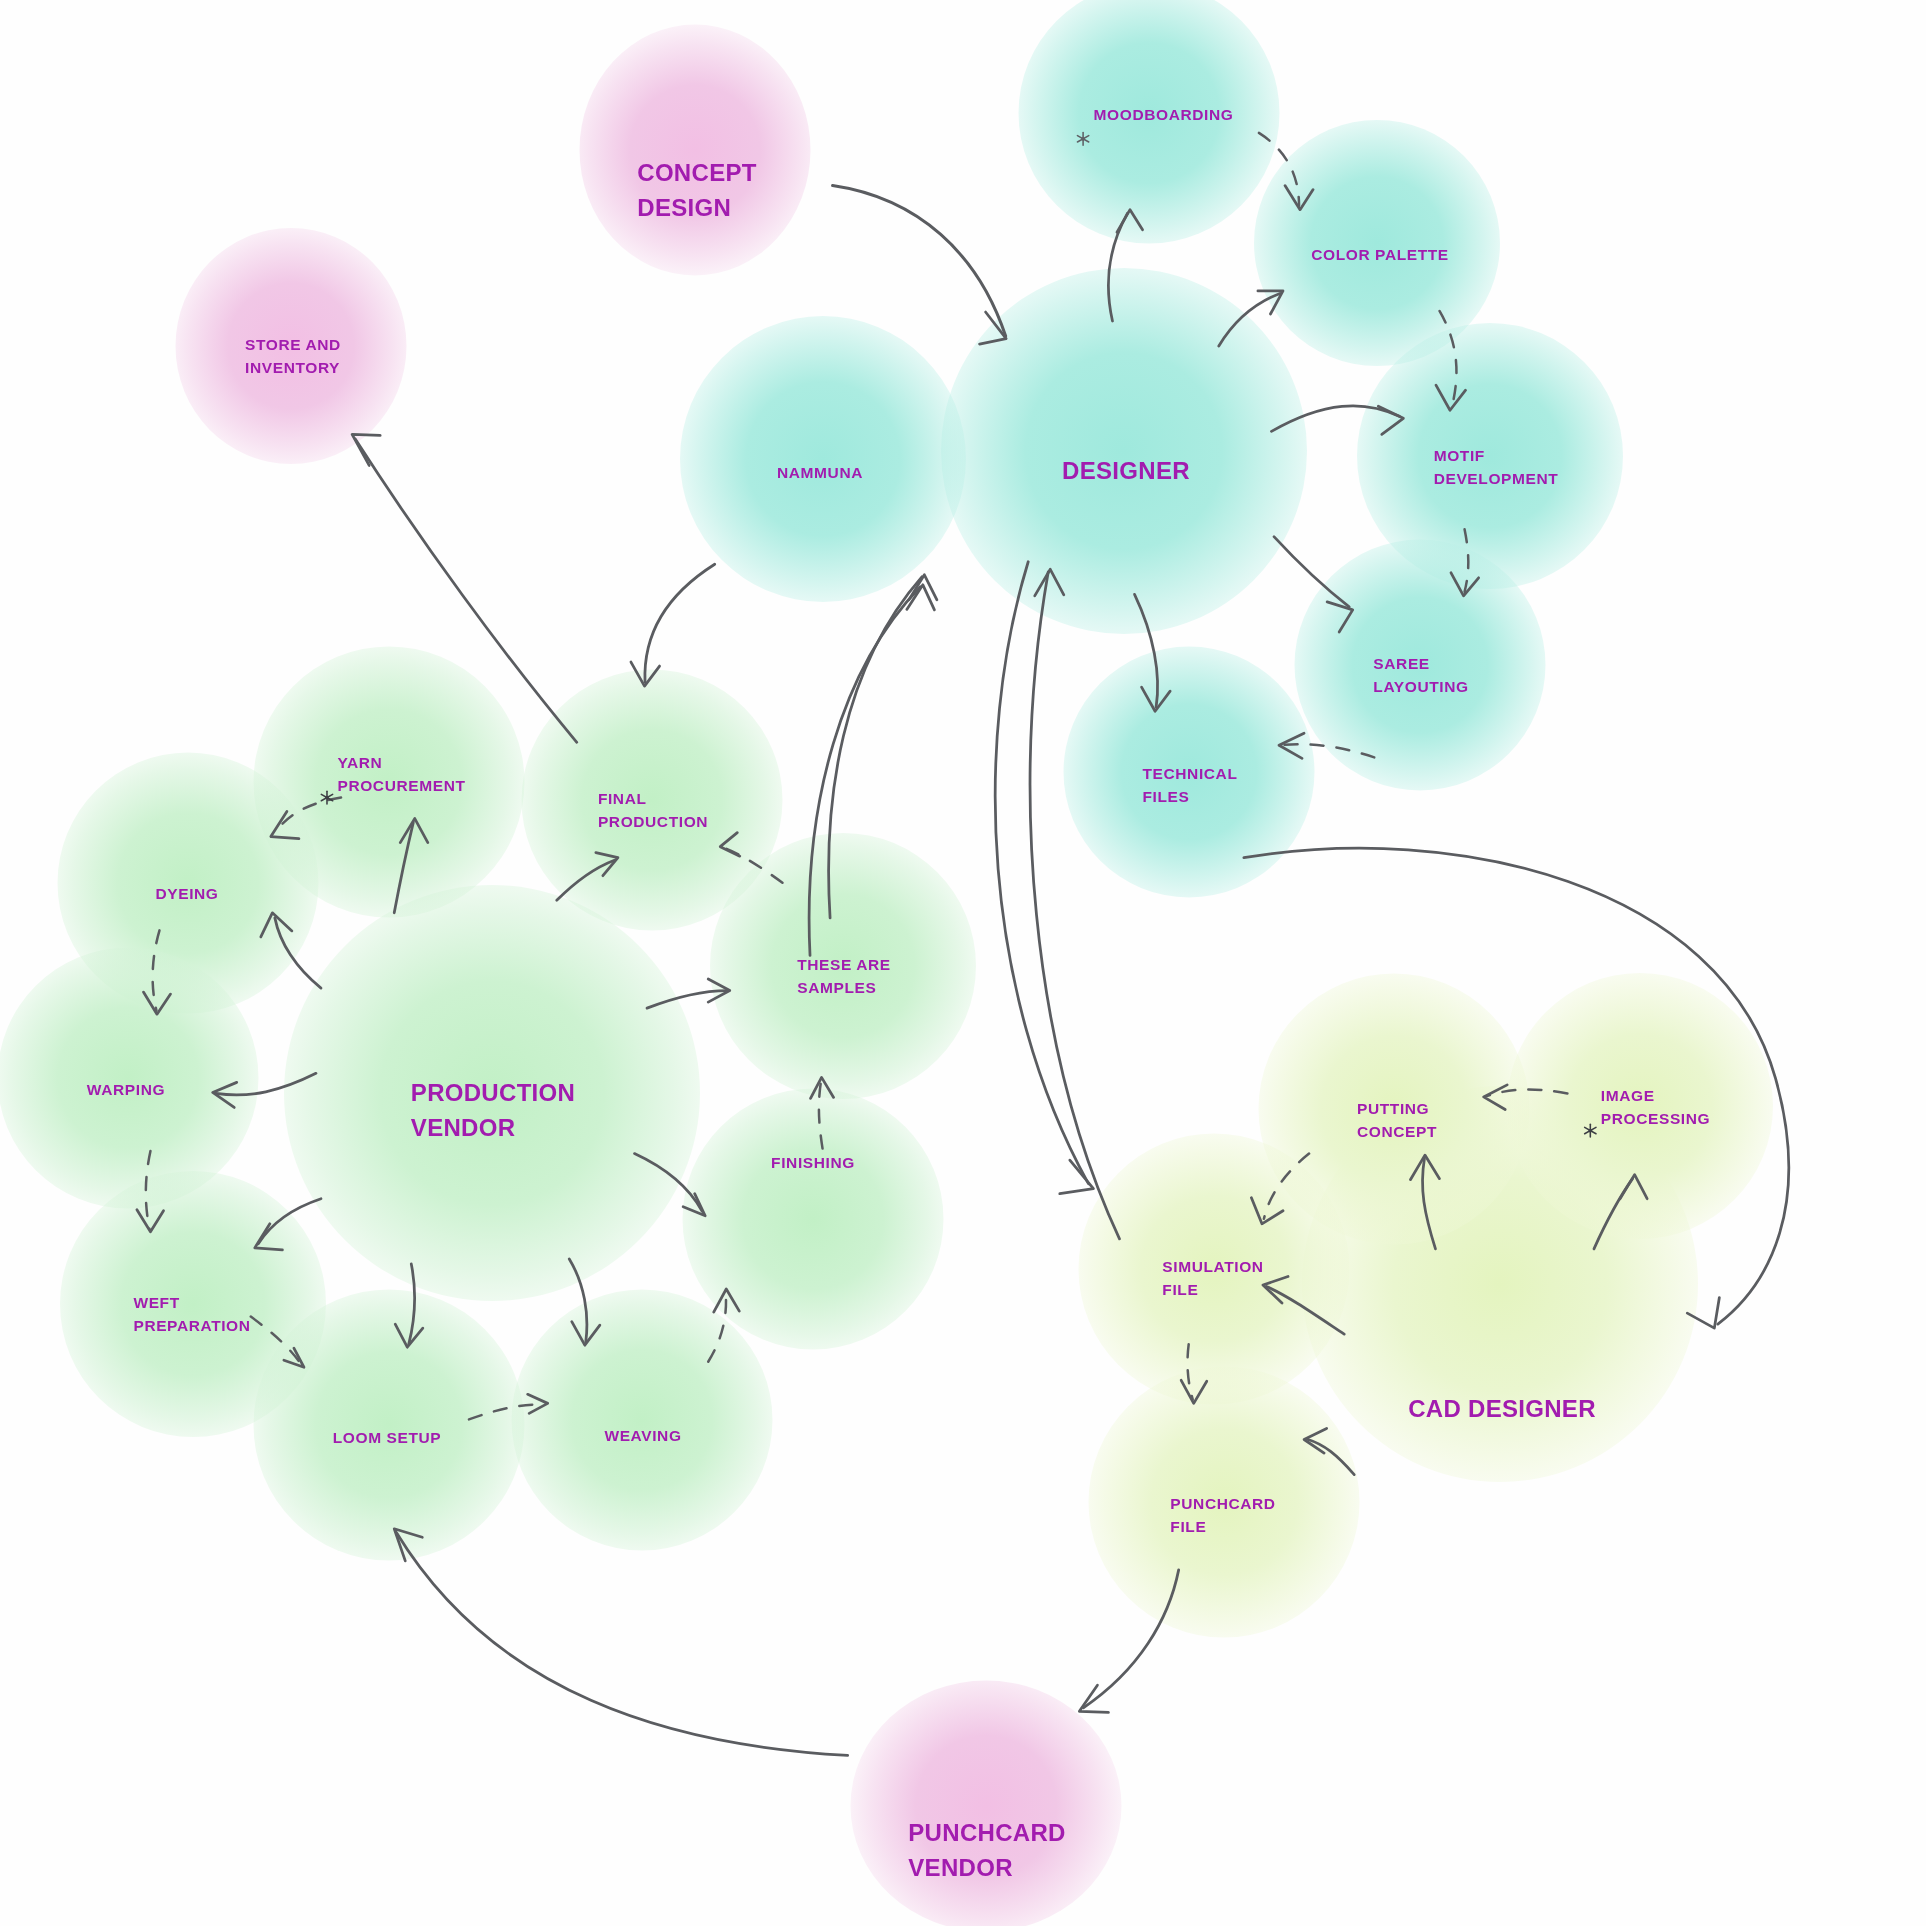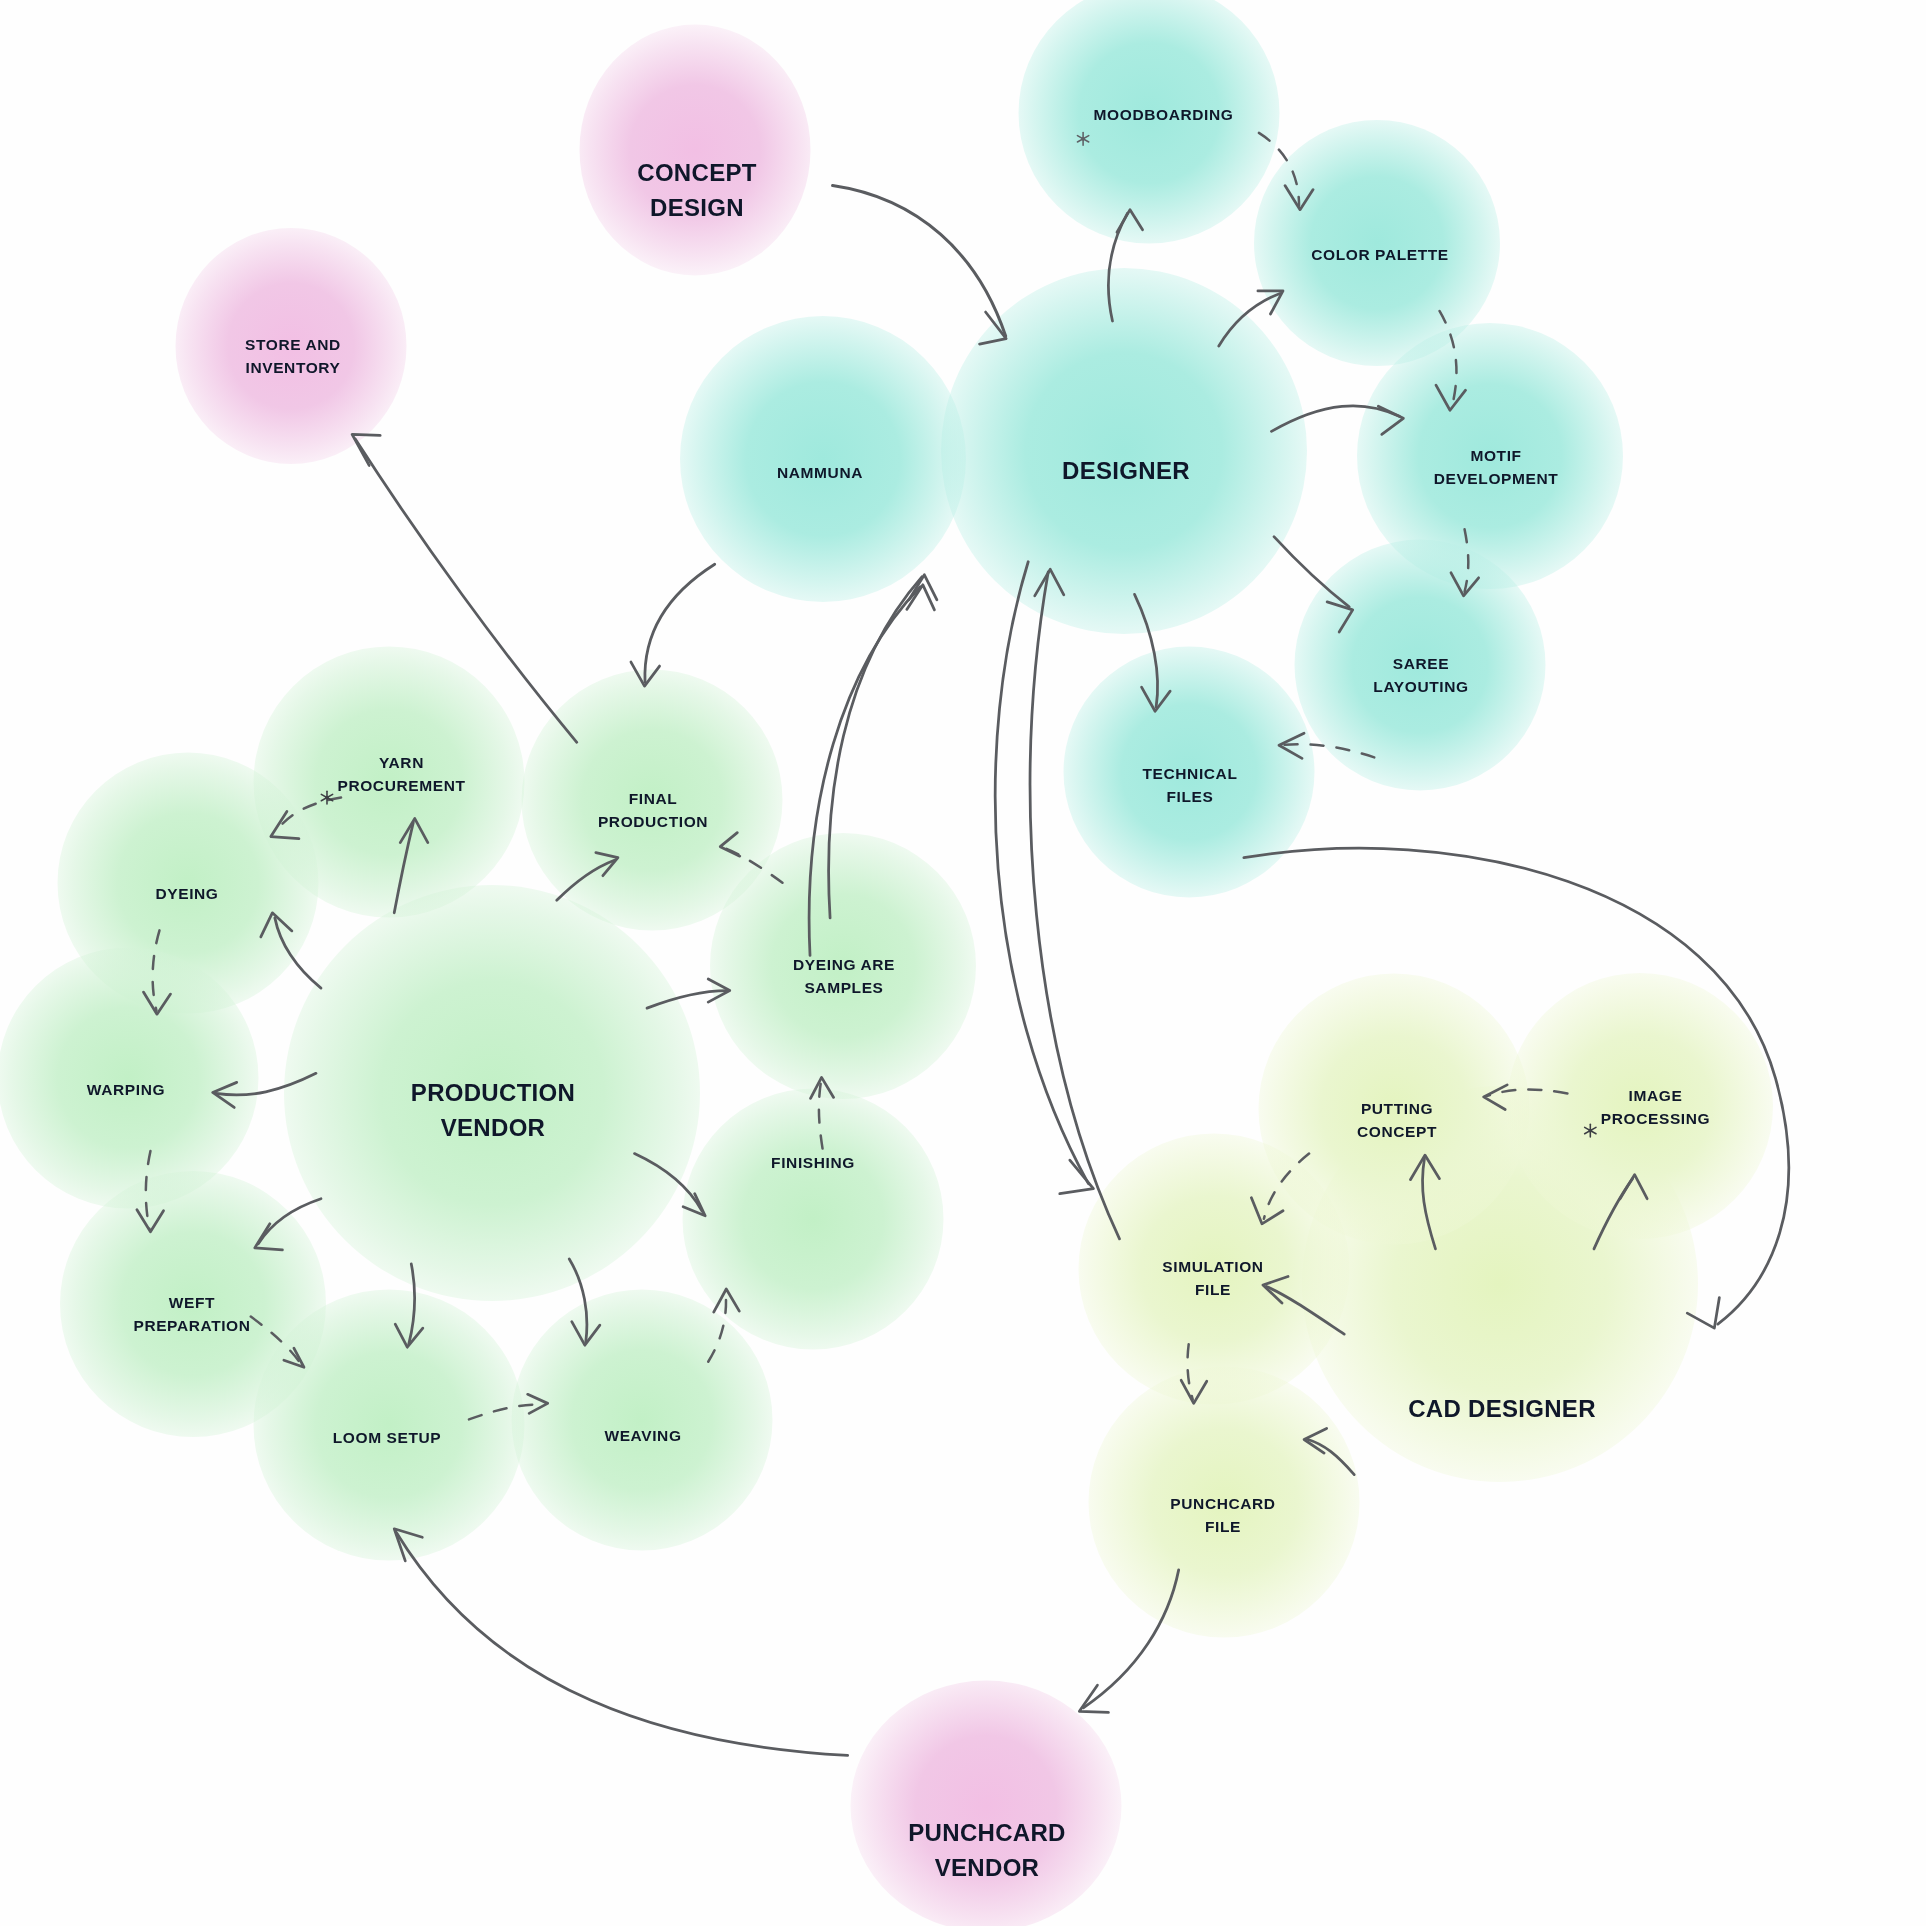--- a/index.html
+++ b/index.html
@@ -17,21 +17,21 @@
     pointer-events:none;
   }
   .blob.teal  {background:radial-gradient(circle at 50% 50%, #9fe9dd 0%, #abece1 38%, rgba(180,238,228,0.55) 62%, rgba(205,245,238,0.16) 80%, rgba(255,255,255,0) 100%);}
   .blob.green {background:radial-gradient(circle at 50% 50%, #c2f0c6 0%, #cdf2d1 38%, rgba(208,242,212,0.55) 62%, rgba(225,247,228,0.16) 80%, rgba(255,255,255,0) 100%);}
   .blob.lime  {background:radial-gradient(circle at 50% 50%, #e4f4bf 0%, #eaf6cf 38%, rgba(237,247,211,0.55) 62%, rgba(244,250,228,0.16) 80%, rgba(255,255,255,0) 100%);}
   .blob.pink  {background:radial-gradient(circle at 50% 50%, #f2bfe4 0%, #f1c7e6 38%, rgba(242,205,232,0.55) 62%, rgba(248,228,242,0.16) 80%, rgba(255,255,255,0) 100%);}
 
   
   .node-label{
     position:absolute;transform:translate(-50%,-50%);
-    text-align:center;color:#0f172a;
+    text-align:left;color:#a21caf;
     letter-spacing:0.2px;line-height:1.45;
     white-space:pre-line;pointer-events:auto;
   }
   .node-label.sub{
     font-size:15.5px;font-weight:600;letter-spacing:0.6px;
   }
   .node-label.hub{
     font-size:24px;font-weight:800;letter-spacing:0.3px;
   }
   .node-label .row{display:flex;align-items:center;justify-content:center;gap:2px;}
@@ -394,21 +394,21 @@
 
   <div class="node-label sub" style="left:643px;top:1425px;">
     <span>WEAVING</span>
   </div>
 
   <div class="node-label sub" style="left:813px;top:1152px;">
     <span>FINISHING</span>
   </div>
 
   <div class="node-label sub" style="left:844px;top:966px;">
-    <span>DYEING ARE
+    <span>THESE ARE
 SAMPLES</span>
   </div>
 
   <div class="node-label sub" style="left:653px;top:800px;">
     <span>FINAL
 PRODUCTION</span>
   </div>
 
   <div class="node-label hub" style="left:1502px;top:1392px;">
     <span>CAD DESIGNER</span>

